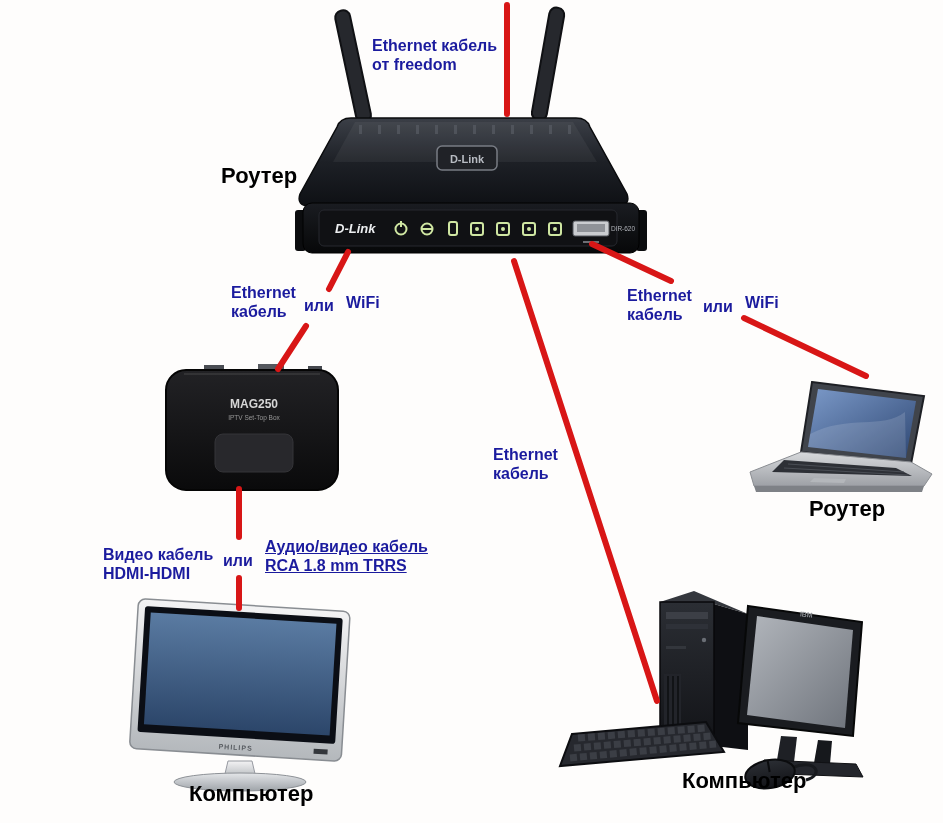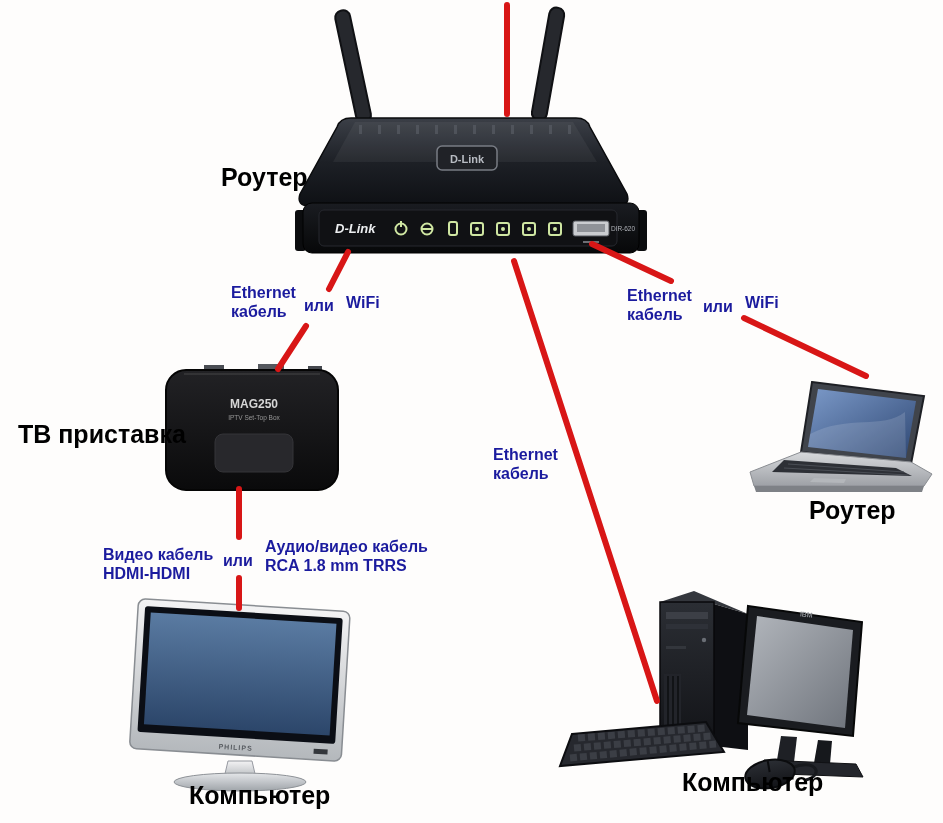--- a/index.html
+++ b/index.html
@@ -3,21 +3,21 @@
 <meta charset="utf-8">
 <title>Схема подключения</title>
 <style>
   * { margin:0; padding:0; box-sizing:border-box; }
   html,body { background:#ffffff; }
   body { font-family:"Liberation Sans", sans-serif; }
   .stage { position:relative; width:943px; height:823px; background:#fefdfc; overflow:hidden; }
   svg.dev { position:absolute; z-index:10; }
   #cable-lines { position:absolute; left:0; top:0; z-index:30; pointer-events:none; }
   .dev-label {
-    position:absolute; z-index:40; font-weight:bold; font-size:25px;
+    position:absolute; z-index:40; font-weight:bold; font-size:22px;
     color:#000; white-space:nowrap; letter-spacing:0;
   }
   .cable-label {
     position:absolute; z-index:40; font-weight:bold; font-size:16px;
     line-height:19px; color:#1b1b9e; white-space:nowrap;
   }
   .cable-label div { white-space:nowrap; }
 </style>
 </head>
 <body>
@@ -219,25 +219,28 @@
       <line x1="306" y1="326" x2="278" y2="369"></line>
       <line x1="592" y1="244" x2="671" y2="281"></line>
       <line x1="744" y1="318" x2="866" y2="376"></line>
       <line x1="514" y1="261" x2="657" y2="701"></line>
       <line x1="239" y1="489" x2="239" y2="537"></line>
       <line x1="239" y1="578" x2="239" y2="608"></line>
     </g>
   </svg>
 
   <div class="dev-label" style="left:221px; top:163px;">Роутер</div>
-  <div class="dev-label" style="left:18px; top:420px;">ТВ приставка</div>
   <div class="dev-label" style="left:189px; top:781px;">Компьютер</div>
   <div class="dev-label" style="left:809px; top:496px;">Роутер</div>
   <div class="dev-label" style="left:682px; top:768px;">Компьютер</div>
 
+  <div class="cable-label" style="left:372px; top:36px;">
+    <div>Ethernet кабель</div>
+    <div>от freedom</div>
+  </div>
 
   <div class="cable-label" style="left:231px; top:283px;">
     <div>Ethernet</div>
     <div>кабель</div>
   </div>
   <div class="cable-label" style="left:304px; top:296px;">или</div>
   <div class="cable-label" style="left:346px; top:293px;">WiFi</div>
 
   <div class="cable-label" style="left:627px; top:286px;">
     <div>Ethernet</div>
@@ -249,18 +252,18 @@
   <div class="cable-label" style="left:493px; top:445px;">
     <div>Ethernet</div>
     <div>кабель</div>
   </div>
 
   <div class="cable-label" style="left:103px; top:545px;">
     <div>Видео кабель</div>
     <div>HDMI-HDMI</div>
   </div>
   <div class="cable-label" style="left:223px; top:551px;">или</div>
-  <div class="cable-label" style="left:265px; top:537px;">
+  <div class="cable-label" style="left:265px; top:537px;text-decoration:underline;">
     <div>Аудио/видео кабель</div>
     <div>RCA 1.8 mm TRRS</div>
   </div>
 
 </div>
 
 </body></html>

